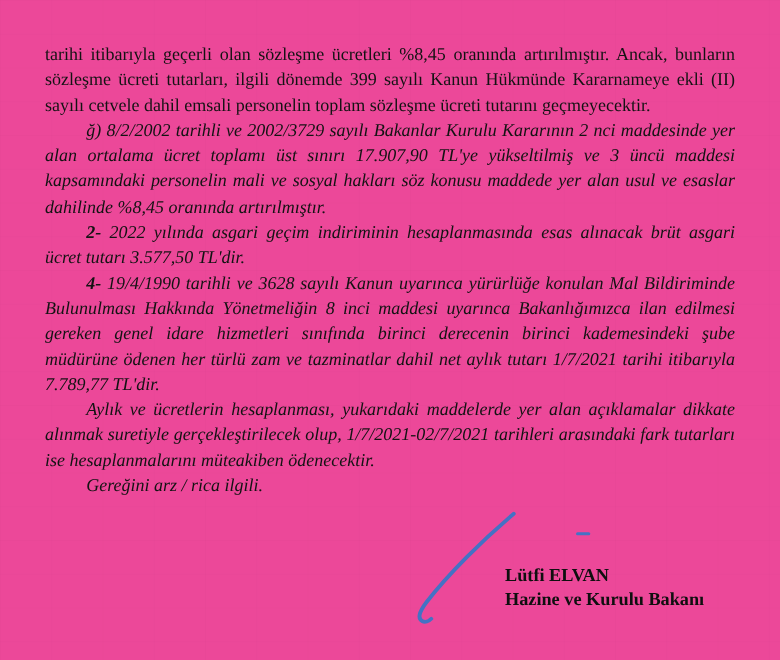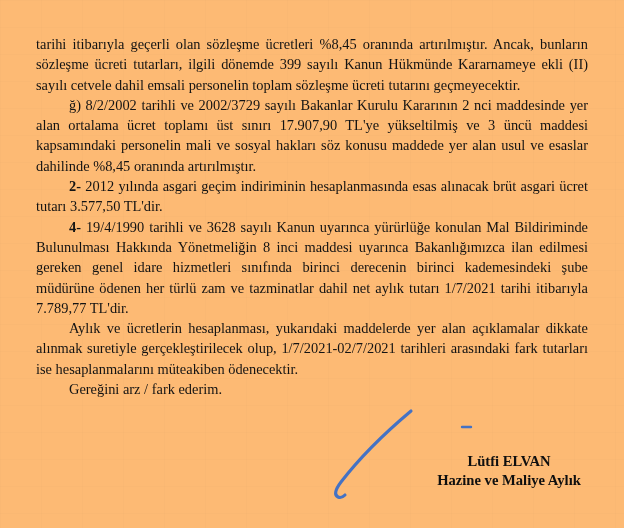--- a/index.html
+++ b/index.html
@@ -12,21 +12,21 @@
     background: #ffffff;
     font-family: "Liberation Serif", "DejaVu Serif", serif;
     color: #1a1a1a;
     overflow: hidden;
   }
 
   .page {
     position: relative;
     width: 624px;
     height: 528px;
-    background: #fdba74;
+    background: #ec4899;
     box-sizing: border-box;
   }
 
   
   .scan-texture {
     position: absolute;
     inset: 0;
     background:
       linear-gradient(90deg, rgba(0,0,0,0.012) 1px, transparent 1px),
       linear-gradient(180deg, rgba(0,0,0,0.010) 1px, transparent 1px);
@@ -46,20 +46,21 @@
     text-align: justify;
     text-justify: inter-word;
     font-size: 14.4px;
     line-height: 20.3px;
     color: #131313;
     -webkit-font-smoothing: antialiased;
   }
 
   .para.indent {
     text-indent: 33px;
+    font-style: italic;
   }
 
   .para .num {
     font-weight: bold;
   }
 
   .signature-block {
     position: absolute;
     left: 0;
     top: 0;
@@ -74,21 +75,21 @@
     top: 402px;
     width: 160px;
     height: 110px;
   }
 
   .signer {
     position: absolute;
     left: 404px;
     top: 452px;
     width: 210px;
-    text-align: center;
+    text-align: left;
   }
 
   .signer-name,
   .signer-title {
     font-family: "Liberation Serif", "DejaVu Serif", serif;
     font-weight: bold;
     font-size: 14.6px;
     line-height: 18.5px;
     color: #0f0f0f;
     white-space: nowrap;
@@ -100,38 +101,38 @@
 <div class="page">
 
   <div class="scan-texture"></div>
 
   <div class="body-text">
 
     <p class="para">tarihi itibarıyla geçerli olan sözleşme ücretleri %8,45 oranında artırılmıştır. Ancak, bunların sözleşme ücreti tutarları, ilgili dönemde 399 sayılı Kanun Hükmünde Kararnameye ekli (II) sayılı cetvele dahil emsali personelin toplam sözleşme ücreti tutarını geçmeyecektir.</p>
 
     <p class="para indent">ğ) 8/2/2002 tarihli ve 2002/3729 sayılı Bakanlar Kurulu Kararının 2 nci maddesinde yer alan ortalama ücret toplamı üst sınırı 17.907,90 TL'ye yükseltilmiş ve 3 üncü maddesi kapsamındaki personelin mali ve sosyal hakları söz konusu maddede yer alan usul ve esaslar dahilinde %8,45 oranında artırılmıştır.</p>
 
-    <p class="para indent"><span class="num">2-</span><span> 2012 yılında asgari geçim indiriminin hesaplanmasında esas alınacak brüt asgari ücret tutarı 3.577,50 TL'dir.</span></p>
+    <p class="para indent"><span class="num">2-</span><span> 2022 yılında asgari geçim indiriminin hesaplanmasında esas alınacak brüt asgari ücret tutarı 3.577,50 TL'dir.</span></p>
 
 
     <p class="para indent"><span class="num">4-</span><span> 19/4/1990 tarihli ve 3628 sayılı Kanun uyarınca yürürlüğe konulan Mal Bildiriminde Bulunulması Hakkında Yönetmeliğin 8 inci maddesi uyarınca Bakanlığımızca ilan edilmesi gereken genel idare hizmetleri sınıfında birinci derecenin birinci kademesindeki şube müdürüne ödenen her türlü zam ve tazminatlar dahil net aylık tutarı 1/7/2021 tarihi itibarıyla 7.789,77 TL'dir.</span></p>
 
     <p class="para indent">Aylık ve ücretlerin hesaplanması, yukarıdaki maddelerde yer alan açıklamalar dikkate alınmak suretiyle gerçekleştirilecek olup, 1/7/2021-02/7/2021 tarihleri arasındaki fark tutarları ise hesaplanmalarını müteakiben ödenecektir.</p>
 
-    <p class="para indent">Gereğini arz / fark ederim.</p>
+    <p class="para indent">Gereğini arz / rica ilgili.</p>
 
   </div>
 
   <div class="signature-block">
 
     <svg class="signature-svg" viewBox="0 0 160 110" xmlns="http://www.w3.org/2000/svg">
       <path d="M 85 9 C 60 30, 32 58, 15 80 C 9 88, 8 93, 12 95 C 14 96, 17 95, 19 93" fill="none" stroke="#4472C4" stroke-width="3.1" stroke-linecap="round" stroke-linejoin="round"></path>
       <path d="M 136 25 L 145 25" fill="none" stroke="#4472C4" stroke-width="2.4" stroke-linecap="round"></path>
     </svg>
 
     <div class="signer">
       <div class="signer-name">Lütfi ELVAN</div>
-      <div class="signer-title">Hazine ve Maliye Aylık</div>
+      <div class="signer-title">Hazine ve Kurulu Bakanı</div>
     </div>
 
   </div>
 
 </div>
 
 </body></html>

